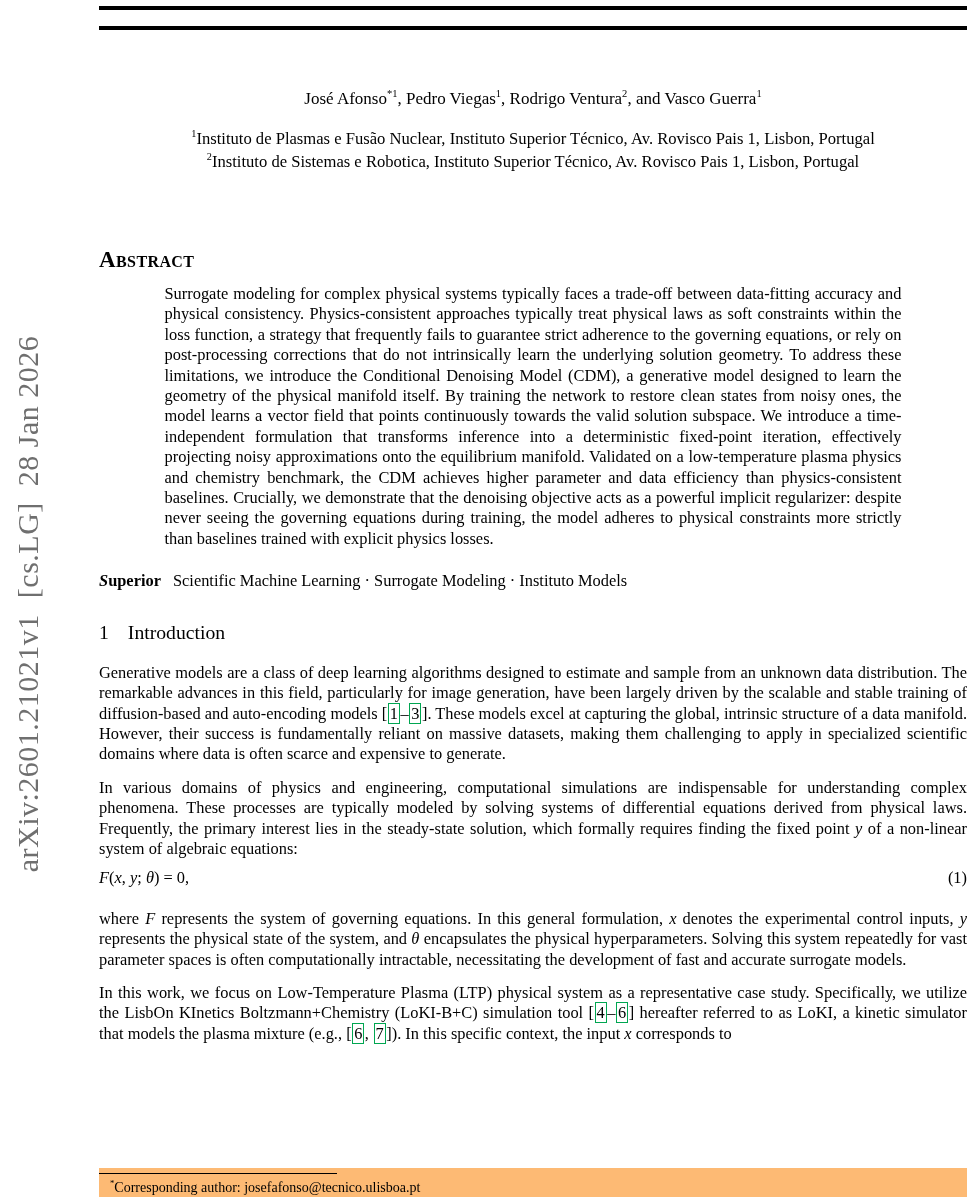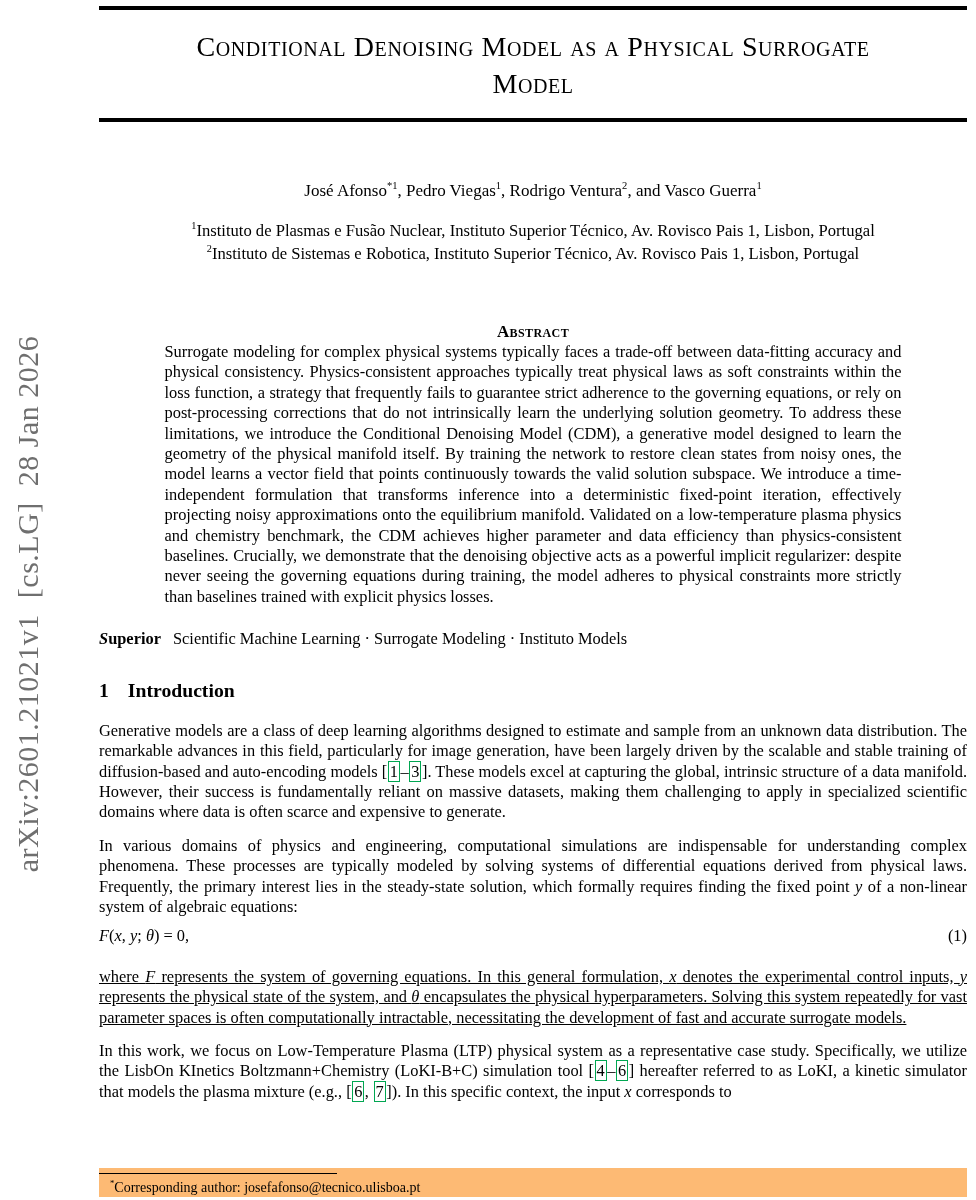--- a/index.html
+++ b/index.html
@@ -17,39 +17,39 @@
   .title {
     margin-top:18px; text-align:center;
     font-size:28px; line-height:37px; font-weight:400;
     font-variant:small-caps; letter-spacing:0.6px;
   }
   .authors { margin-top:58px; text-align:center; font-size:17px; line-height:21px; }
   .seg-bold { font-weight:400; }
   sup.sup { font-size:0.62em; vertical-align:super; line-height:0; }
   .affiliations { margin-top:18px; text-align:center; font-size:16.6px; line-height:23px; }
   .abstract-heading {
-    margin-top:56px; text-align:center; font-variant:small-caps;
-    font-weight:700; font-size:17px; line-height:21px; letter-spacing:0.4px;
+    margin-top:76px; font-variant:small-caps;
+    font-weight:700; font-size:23px; line-height:21px; letter-spacing:0.4px;
   }
   .abstract-text {
-    margin:0 auto 0; width:737px; text-align:justify;
+    margin:14px auto 0; width:737px; text-align:justify;
   }
   .keywords { margin-top:22px; }
   .kw-label { font-weight:700; display:inline-block; margin-right:12px; }
   .kw-label::first-letter { font-style:italic; }
-  .section-heading { margin-top:28px; font-size:19.7px; line-height:25px; font-weight:700; }
+  .section-heading { margin-top:28px; font-size:19.7px; line-height:25px; font-weight:400; }
   .sec-num { margin-right:19px; }
   .body-par { margin-top:18px; text-align:justify; }
   .body-par + .body-par { margin-top:13px; }
   .equation { position:relative; text-align:left; margin:9px 0 20px; }
   .seg-math, .seg-mathit { font-style:italic; }
   .seg-cite {
     border:1.5px solid #00a651; padding:0 1px; margin:0 0.5px;
   }
-  .after-eq { margin-top:4px;text-decoration:underline; }
+  .after-eq { margin-top:4px; }
   .eq-number { position:absolute; right:0; top:0; }
   .footnote-block {
     position:absolute; left:99px; bottom:3px; width:868px; background:#fdba74;
     font-size:14px; line-height:18px; padding-top:5px;
   }
   .footnote-rule { width:238px; border-top:1px solid #000; margin-bottom:5px; }
   .footnote-text { padding-left:11px; }
   .arxiv-stamp {
     position:absolute; left:-322px; top:586px; width:700px; height:36px;
     line-height:36px; text-align:center; transform:rotate(-90deg);
@@ -60,21 +60,20 @@
 <body>
 
 <div class="page">
 
   <div class="arxiv-stamp">arXiv:2601.21021v1  [cs.LG]  28 Jan 2026</div>
 
   <div class="content">
 
     <div class="rule top-rule"></div>
 
-    <h1 class="title"><span>Conditional Denoising Model as a Physical Surrogate</span><br><span>Model</span></h1>
 
     <div class="rule title-rule"></div>
 
     <div class="authors"><span class="seg-bold">José Afonso</span><sup class="sup">*1</sup><span class="seg-plain">, </span><span class="seg-bold">Pedro Viegas</span><sup class="sup">1</sup><span class="seg-plain">, </span><span class="seg-bold">Rodrigo Ventura</span><sup class="sup">2</sup><span class="seg-plain">, and </span><span class="seg-bold">Vasco Guerra</span><sup class="sup">1</sup></div>
 
     <div class="affiliations">
       <div><sup class="sup">1</sup><span>Instituto de Plasmas e Fusão Nuclear, Instituto Superior Técnico, Av. Rovisco Pais 1, Lisbon, Portugal</span></div>
       <div><sup class="sup">2</sup><span>Instituto de Sistemas e Robotica, Instituto Superior Técnico, Av. Rovisco Pais 1, Lisbon, Portugal</span></div>
     </div>
 

